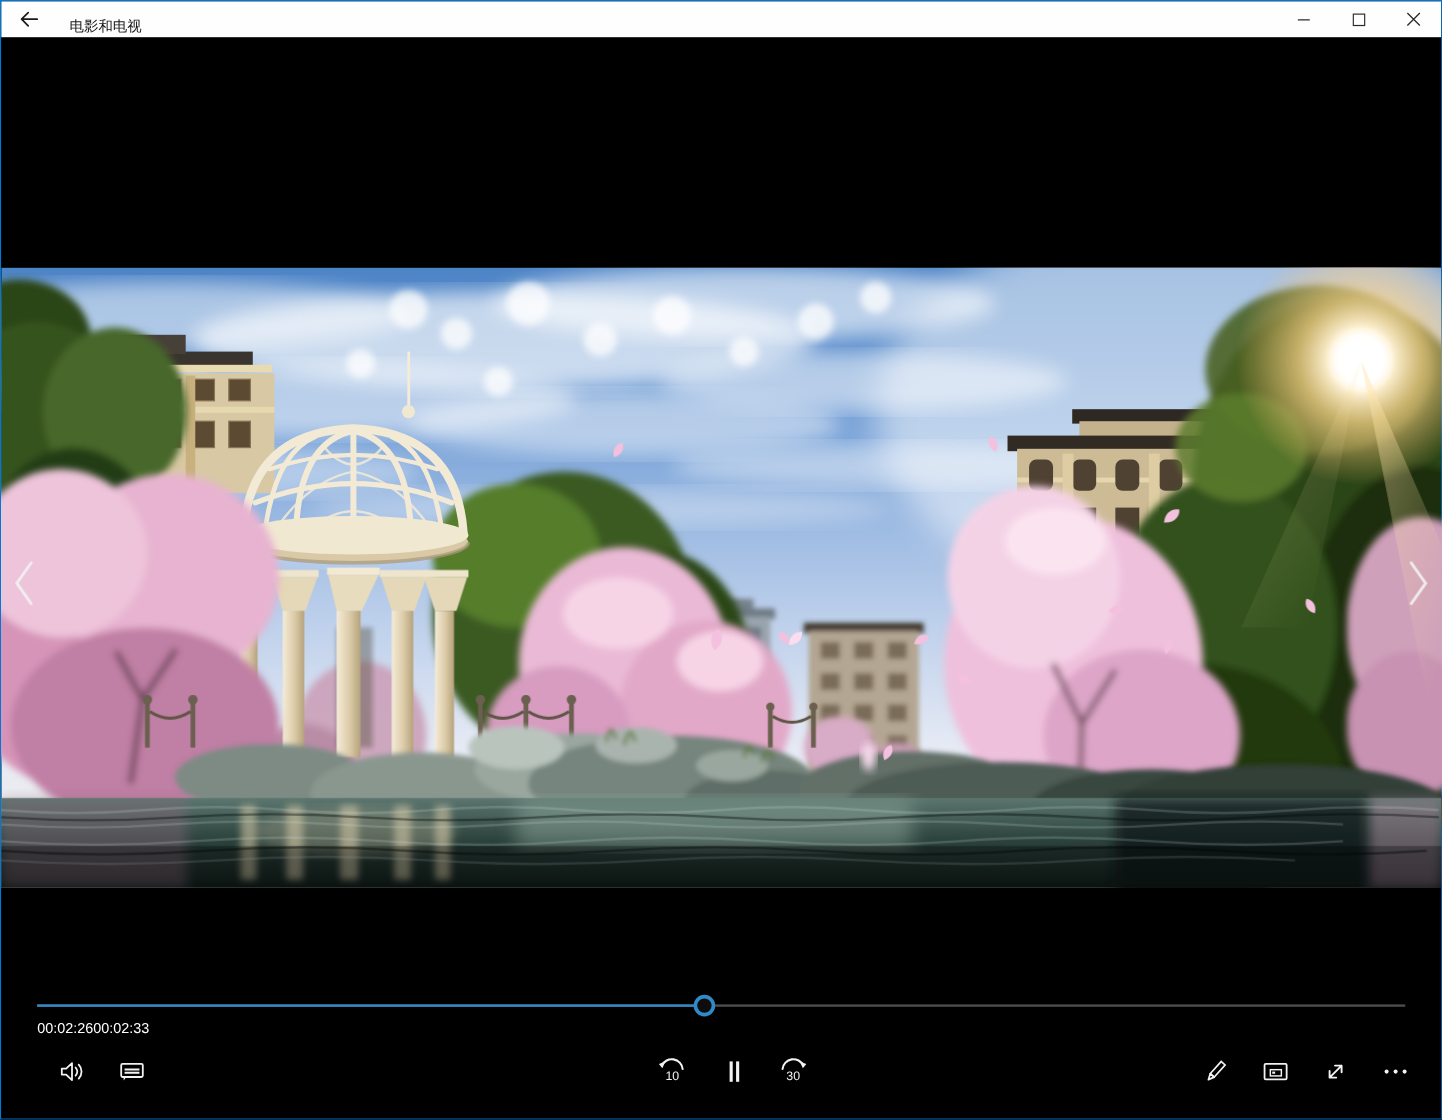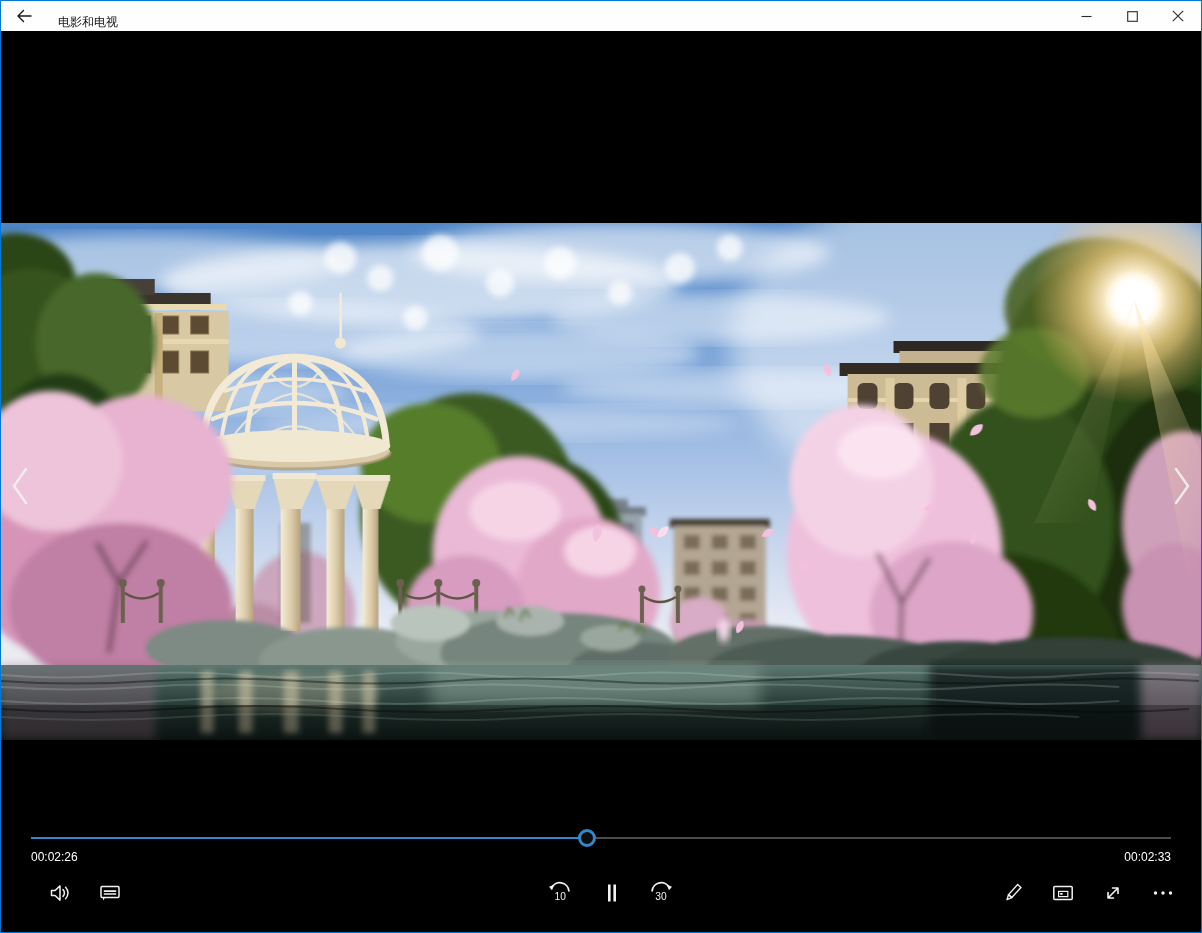--- a/index.html
+++ b/index.html
@@ -19,21 +19,21 @@
   .video svg{display:block;width:100%;height:100%;}
   .nav-btn{position:absolute;top:428px;width:38px;height:54px;background:transparent;border:none;
            display:flex;align-items:center;justify-content:center;padding:0;cursor:pointer;z-index:5;}
   .nav-prev{left:0;} .nav-next{right:0;}
   
   .seek{position:absolute;left:30px;right:30px;top:800px;height:14px;cursor:pointer;}
   .seek .track{position:absolute;left:0;right:0;top:6px;height:2px;background:var(--track,#4c4c4a);}
   .seek .fill{position:absolute;left:0;top:0;height:2px;background:var(--fill,#3089c8);width:0;}
   .seek .thumb{position:absolute;top:-2px;width:12px;height:12px;border-radius:50%;
                background:#0d0d0d;border:3px solid var(--fill,#3089c8);margin-left:-9px;}
-  .times{position:absolute;left:30px;right:30px;top:819px;display:flex;justify-content:space-between;
+  .times{position:absolute;left:30px;right:30px;top:819px;display:flex;justify-content:flex-start;
          color:#ffffff;font-size:12px;}
   .ctl-btn{position:absolute;top:840px;width:44px;height:44px;border:none;background:transparent;
            display:flex;align-items:center;justify-content:flex-end;padding:0;cursor:pointer;color:#f2f2f2;}
   .ctl-btn svg text{font-family:"Liberation Sans",sans-serif;}
 </style>
 </head>
 <body>
 
 <div class="window" style="--accent: #0078d7; --fill: #3089c8; --track: #4c4c4a; --titlebar: #fefefe;">
 

